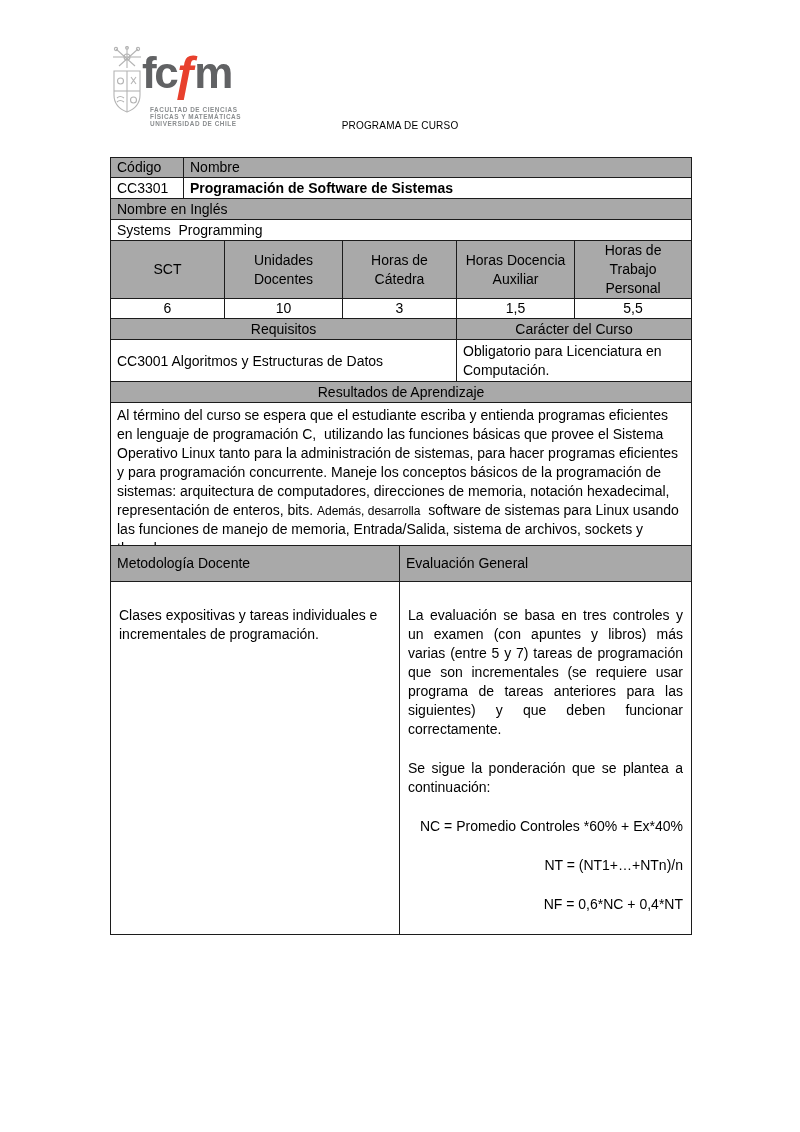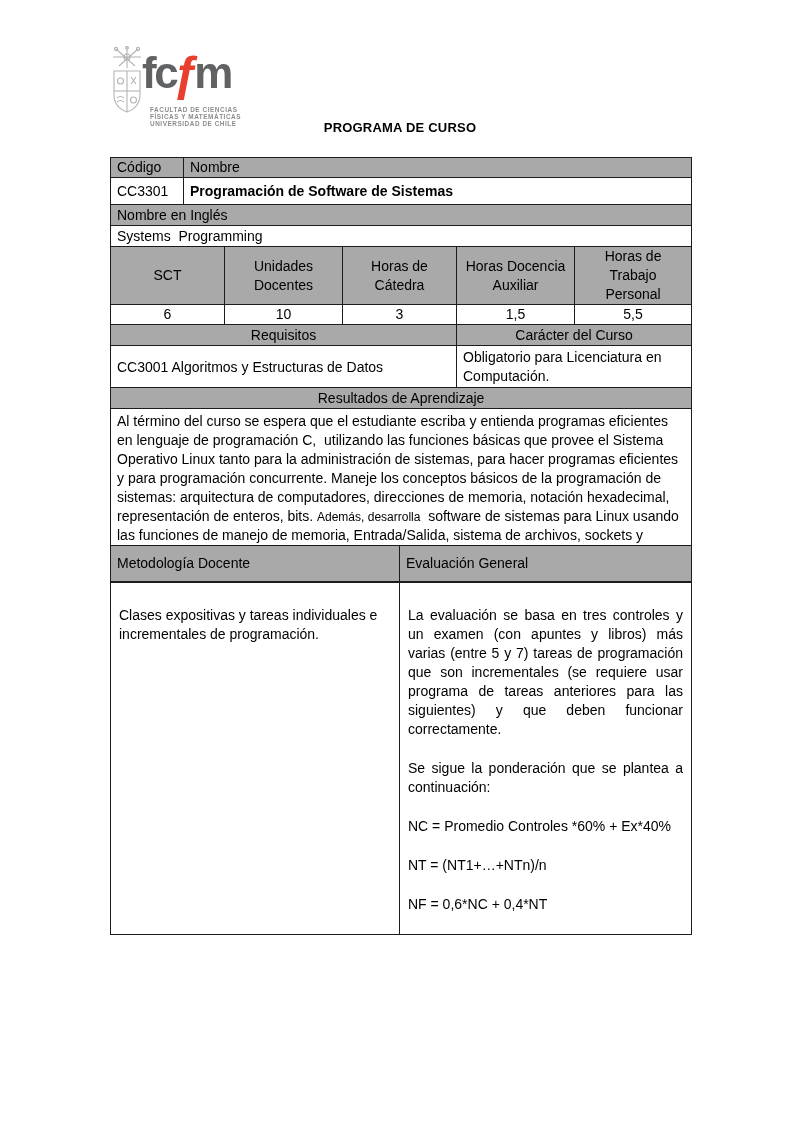--- a/index.html
+++ b/index.html
@@ -15,42 +15,42 @@
     letter-spacing:-2.5px;line-height:1;color:#616264;
   }
   .wordmark .red-f{color:#e8402d;font-size:48px;margin:0 -3px;position:relative;top:2px;}
   .faculty{
     position:absolute;left:40px;top:62px;font-size:6.4px;line-height:7px;
     letter-spacing:0.55px;color:#8a8d8f;font-weight:bold;white-space:nowrap;
   }
   
   .doc-title{
     position:absolute;top:120px;left:0;width:800px;text-align:center;
-    font-size:13px;font-weight:bold;letter-spacing:0.2px;
+    font-size:10px;font-weight:normal;letter-spacing:0.2px;
   }
   
   table{border-collapse:collapse;table-layout:fixed;width:581px;}
   td{
     border:1.8px solid #1c1c1c;padding:0 6px;font-size:14px;line-height:1.36;
     vertical-align:middle;overflow:hidden;
   }
   .gray{background:#a9a9a9;}
   .center{text-align:center;}
   .bold{font-weight:bold;margin-left:20px;}
   .prewrap{white-space:pre-wrap;}
   .t1{position:absolute;left:110px;top:157px;border-radius:15px;}
   .t2{position:absolute;left:110px;top:545px;}
   .t1 .para-cell{
     vertical-align:top;padding:3px 8px 18px 6px;text-align:left;
   }
   .small-inline{font-size:12px;}
   .t2 td.body-cell{vertical-align:top;padding-top:24px;padding-left:8px;padding-right:8px;}
   .t2 td.body-right{text-align:justify;}
   .t2 p{margin:0 0 20px 0;}
-  .t2 p.formula{text-align:left;}
+  .t2 p.formula{text-align:right;}
 </style>
 </head>
 <body>
 
 <div class="page">
 
   <div class="logo">
     <svg class="crest" width="34" height="72" viewBox="0 0 34 72">
       <g stroke="#b4b4b4" fill="none" stroke-width="1.1">
         <line x1="17" y1="1" x2="17" y2="22"></line>
@@ -87,21 +87,21 @@
         <col style="width:118px">
       <col style="width:114px">
         <col style="width:118px">
         <col style="width:117px">
     </colgroup>
     <tbody>
         <tr style="height:20px">
       <td class="gray">Código</td>
       <td class="gray" colspan="5">Nombre</td>
     </tr>
-    <tr style="height:27px">
+    <tr style="height:21px">
       <td>CC3301</td>
       <td class="bold" colspan="5">Programación de Software de Sistemas</td>
     </tr>
     <tr style="height:21px">
       <td class="gray" colspan="6">Nombre en Inglés</td>
     </tr>
     <tr style="height:21px">
       <td class="prewrap" colspan="6">Systems  Programming</td>
     </tr>
     <tr style="height:36px">

